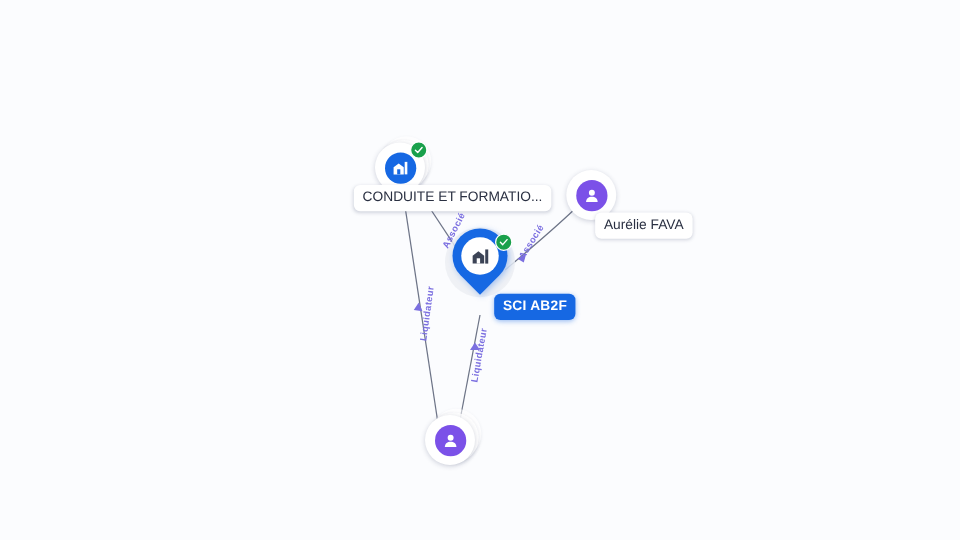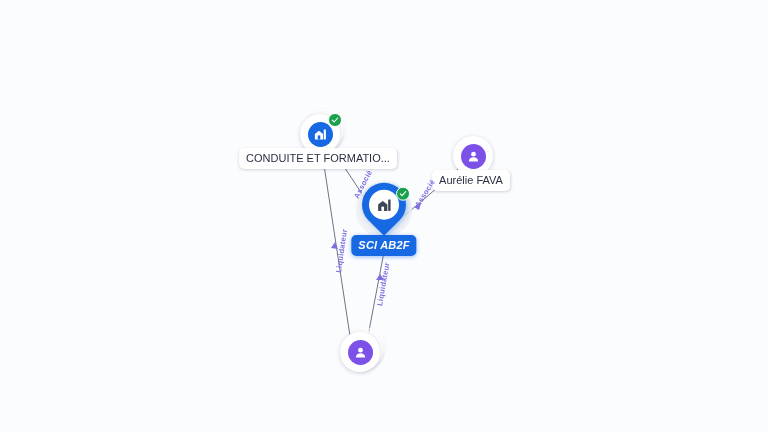--- a/index.html
+++ b/index.html
@@ -135,20 +135,21 @@
     position: absolute;
     transform: translate(-50%, 0);
     background: #ffffff;
     color: #2a3042;
     font-size: 11px;
     line-height: 13px;
     padding: 4px 7px;
     border-radius: 5px;
     white-space: nowrap;
     box-shadow: 0 1px 3px rgba(40,50,90,.20);
+    margin-left: 44px;
   }
   .node-label.selected {
     background: #1668e3;
     color: #ffffff;
     font-weight: 700;
     letter-spacing: .2px;
     box-shadow: 0 1px 4px rgba(22,104,227,.45);
   }
 
   
@@ -236,21 +237,21 @@
           </svg>
         </div>
         <div class="badge-check on-pin">
           <svg width="8" height="8" viewBox="0 0 24 24" aria-hidden="true">
             <path d="M4 12.5 L9.5 18 L20 6" fill="none" stroke="#ffffff" stroke-width="3.4" stroke-linecap="round" stroke-linejoin="round"></path>
           </svg>
         </div>
       </div>
     </div>
   </div>
-  <div class="node-label selected" style="left:384px; top:235px;font-style:italic;">SCI AB2F</div>
+  <div class="node-label selected" style="left:384px; top:235px;">SCI AB2F</div>
 
   <div class="node" style="left:360px; top:352px;">
     <div class="node-shell">
       <div class="circ-node">
         <div class="circ-stack s1"></div>
         <div class="circ-stack s2"></div>
         <div class="circ-main">
           <div class="inner-disc person">
             <svg width="15" height="15" viewBox="0 0 24 24" aria-hidden="true">
               <circle cx="12" cy="8.2" r="3.8" fill="#ffffff"></circle>

